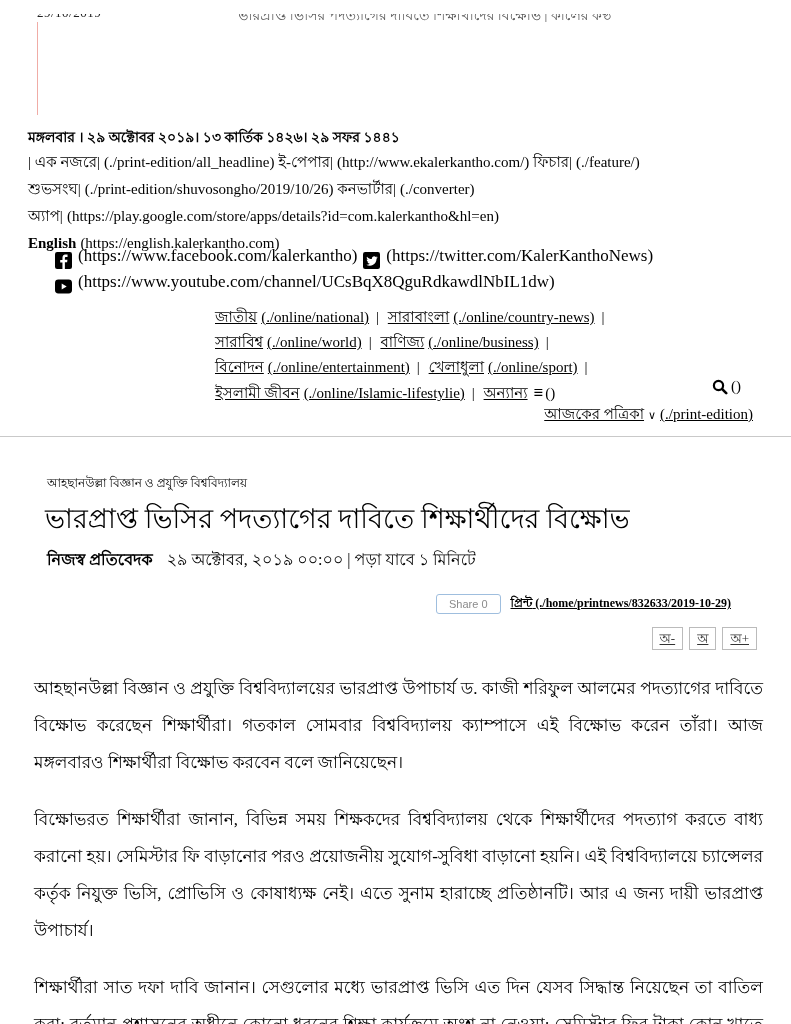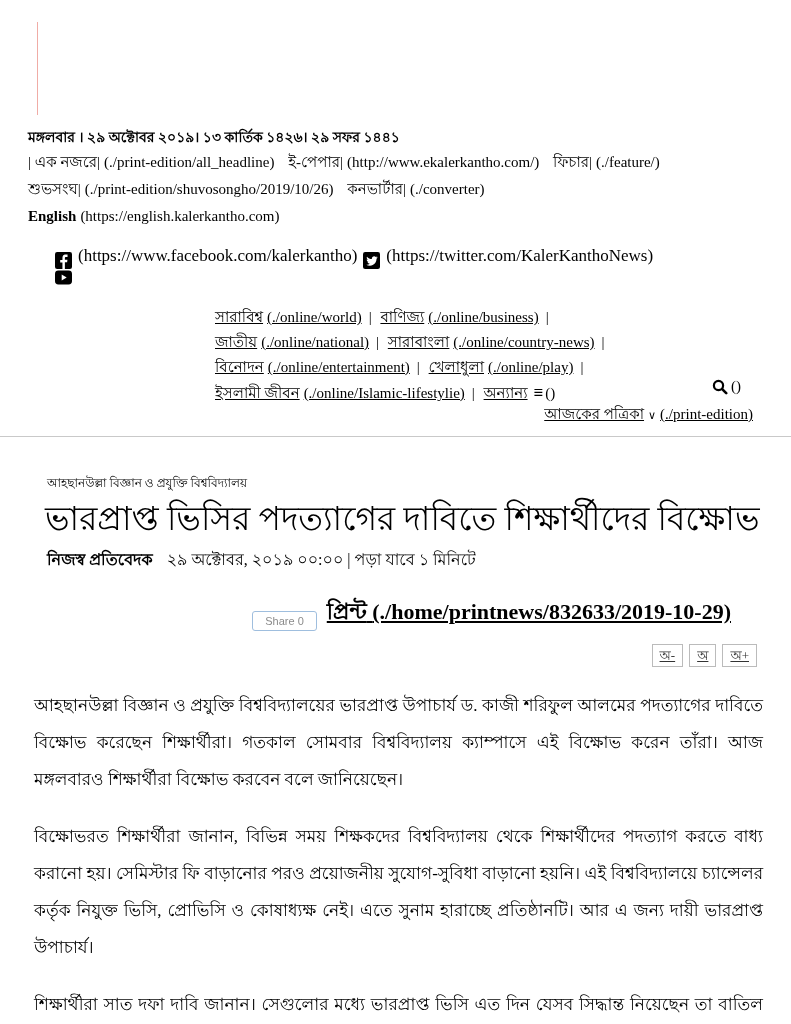--- a/index.html
+++ b/index.html
@@ -12,21 +12,21 @@
   
   .print-strip { position:absolute; top:14px; left:0; right:0; height:8px; overflow:hidden; }
   .print-date  { position:absolute; left:37px; top:-9px; font-size:13px; color:#222; letter-spacing:.5px; white-space:nowrap; }
   .print-title { position:absolute; left:238px; top:-10px; font-size:14px; color:#555; white-space:nowrap; }
   .red-line { position:absolute; left:37px; top:22px; width:1px; height:93px; background:#f0aca6; }
 
   
   .dateline { position:absolute; left:28px; top:126px; font-size:14px; font-weight:600;text-align:center; }
   .quick-links { position:absolute; left:28px; top:149px; width:734px; font-size:15px; line-height:27px; }
   .ql-label { margin-right:4px; }
-  .ql-url { margin-right:10px; }
+  .ql-url { }
   .bold { font-weight:bold; }
 
   .social { position:absolute; left:55px; top:243px; font-size:17px; line-height:26px; }
   .social-row { display:flex; align-items:flex-end; gap:6px; }
   .soc-icon { display:inline-flex; width:17px; height:17px; flex:0 0 auto; }
   .soc-url { white-space:nowrap; }
 
   .logo-block { position:absolute; left:28px; top:296px; width:200px; }
   .logo-text { font-size:33px; font-weight:bold; line-height:36px; letter-spacing:-1px; white-space:nowrap; }
   .logo-url { font-size:12.5px; text-decoration:underline; margin-top:1px; white-space:nowrap; }
@@ -42,57 +42,64 @@
   .today-line { position:absolute; right:38px; top:402px; font-size:15px; }
   .today-label { text-decoration:underline; }
   .chevron { font-size:11px; margin:0 4px; }
   .today-url { text-decoration:underline; }
 
   .rule { position:absolute; top:436px; left:0; right:0; border-top:1px solid #c9c9c9; }
 
   
   .article { position:absolute; top:468px; left:30px; right:28px; }
   .art-category { margin-left:17px; font-size:12px; padding-top:6px; }
-  .art-headline { margin-left:15px; margin-top:7px; font-size:33px; font-weight:500; line-height:36px; }
+  .art-headline { margin-left:15px; margin-top:7px; font-size:27px; font-weight:500; line-height:36px; }
   .art-byline { margin-left:17px; margin-top:10px; font-size:16px; }
   .byline-author { font-weight:bold; margin-right:14px; }
-  .share-row { margin-top:20px; display:flex; justify-content:flex-end; align-items:flex-end; gap:10px; padding-right:32px; }
+  .share-row { margin-top:20px; display:flex; justify-content:flex-end; align-items:flex-start; gap:10px; padding-right:32px; }
   .share-btn {
     font-family:"Liberation Sans","DejaVu Sans",sans-serif;
     font-size:11px; color:#8b8b8b; border:1px solid #9fbede; border-radius:3px;
     background:#fff; padding:2px 12px; line-height:14px;
   }
-  .print-link { font-size:22px; font-weight:600; text-decoration:underline; }
+  .print-link { font-size:12px; font-weight:600; text-decoration:underline; }
   .font-row { margin-top:13px; display:flex; justify-content:flex-end; gap:6px; padding-right:6px; }
   .font-btn {
     border:1px solid #bbb; background:#fff; font-size:13px; color:#333;
     padding:2px 7px; text-decoration:underline; line-height:17px;
     font-family:"Liberation Serif","DejaVu Serif",serif;
   }
   .art-body { margin-top:20px; }
   .art-body p { font-size:17px; line-height:37px; text-align:justify; margin:0 0 20px 4px; }
 </style>
 </head>
 <body>
 
 <div id="page">
 
+  <div class="print-strip">
+    <span class="print-date">29/10/2019</span>
+    <span class="print-title">ভারপ্রাপ্ত ভিসির পদত্যাগের দাবিতে শিক্ষার্থীদের বিক্ষোভ | কালের কণ্ঠ</span>
+  </div>
   <div class="red-line"></div>
 
   <div class="dateline">মঙ্গলবার । ২৯ অক্টোবর ২০১৯। ১৩ কার্তিক ১৪২৬। ২৯ সফর ১৪৪১</div>
 
   <div class="quick-links">
     <div>
       <span class="ql-label">| এক নজরে|</span><span class="ql-url">(./print-edition/all_headline)</span>
       <span class="ql-label">ই-পেপার|</span><span class="ql-url">(http://www.ekalerkantho.com/)</span>
       <span class="ql-label">ফিচার|</span><span class="ql-url">(./feature/)</span>
     </div>
     <div>
       <span class="ql-label">শুভসংঘ|</span><span class="ql-url">(./print-edition/shuvosongho/2019/10/26)</span>
       <span class="ql-label">কনভার্টার|</span><span class="ql-url">(./converter)</span>
+    </div>
+    <div>
+      <span class="ql-label">অ্যাপ|</span><span class="ql-url">(https://play.google.com/store/apps/details?id=com.kalerkantho&amp;hl=en)</span>
     </div>
     <div>
       <span class="ql-label bold">English</span><span class="ql-url">(https://english.kalerkantho.com)</span>
     </div>
   </div>
 
   <div class="social">
     <div class="social-row">
       <span class="soc-icon">
         <svg width="17" height="17" viewBox="0 0 16 16">
@@ -109,36 +116,37 @@
       </span>
       <span class="soc-url">(https://twitter.com/KalerKanthoNews)</span>
     </div>
     <div class="social-row">
       <span class="soc-icon">
         <svg width="17" height="17" viewBox="0 0 16 16">
             <rect x="0" y="1.5" width="16" height="13" rx="3.2" fill="#000"></rect>
             <polygon points="6.3,5.2 11,8 6.3,10.8" fill="#fff"></polygon>
           </svg>
       </span>
+      <span class="soc-url">(https://www.youtube.com/channel/UCsBqX8QguRdkawdlNbIL1dw)</span>
     </div>
   </div>
 
 
   <div class="nav">
     <div class="nav-row">
+      <span class="nav-link">জাতীয়</span><span class="nav-url">(./online/national)</span><span class="nav-sep">|</span>
+      <span class="nav-link">সারাবাংলা</span><span class="nav-url">(./online/country-news)</span><span class="nav-sep">|</span>
+    </div>
+    <div class="nav-row">
       <span class="nav-link">সারাবিশ্ব</span><span class="nav-url">(./online/world)</span><span class="nav-sep">|</span>
       <span class="nav-link">বাণিজ্য</span><span class="nav-url">(./online/business)</span><span class="nav-sep">|</span>
     </div>
     <div class="nav-row">
-      <span class="nav-link">জাতীয়</span><span class="nav-url">(./online/national)</span><span class="nav-sep">|</span>
-      <span class="nav-link">সারাবাংলা</span><span class="nav-url">(./online/country-news)</span><span class="nav-sep">|</span>
-    </div>
-    <div class="nav-row">
       <span class="nav-link">বিনোদন</span><span class="nav-url">(./online/entertainment)</span><span class="nav-sep">|</span>
-      <span class="nav-link">খেলাধুলা</span><span class="nav-url">(./online/play)</span><span class="nav-sep">|</span>
+      <span class="nav-link">খেলাধুলা</span><span class="nav-url">(./online/sport)</span><span class="nav-sep">|</span>
     </div>
     <div class="nav-row">
       <span class="nav-link">ইসলামী জীবন</span><span class="nav-url">(./online/Islamic-lifestylie)</span><span class="nav-sep">|</span>
       <span class="nav-link">অন্যান্য</span><span class="menu-glyph">≡</span><span>()</span>
     </div>
   </div>
 
   <div class="search-box">
     <span style="display:inline-flex;">
       <svg width="16" height="16" viewBox="0 0 16 16">

